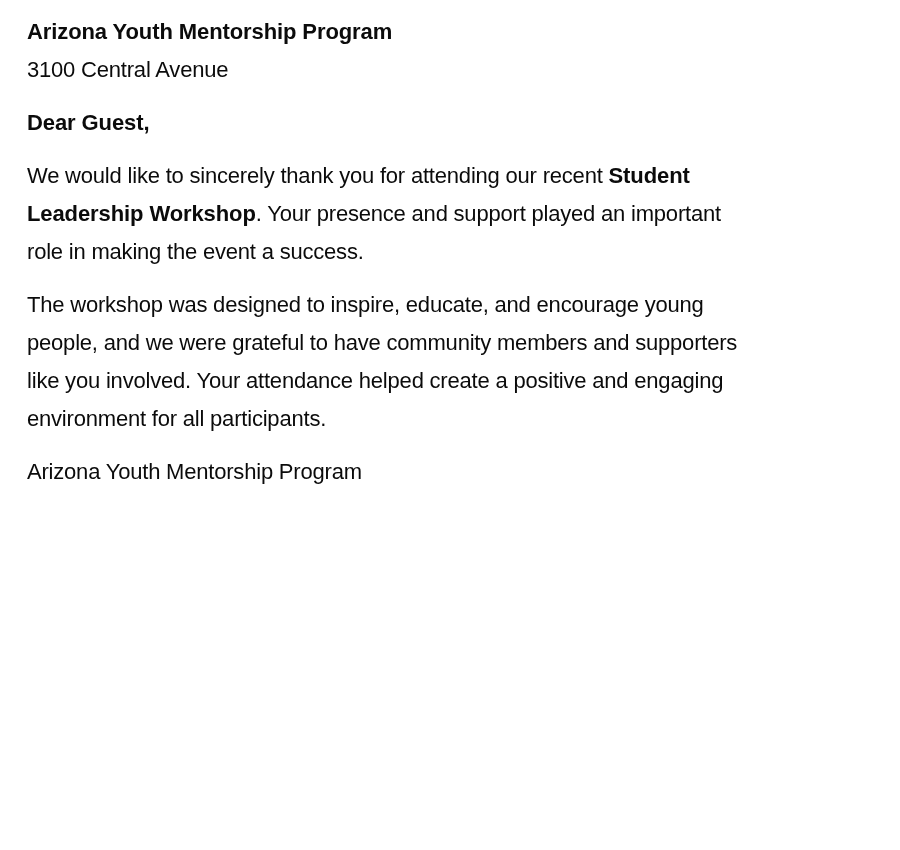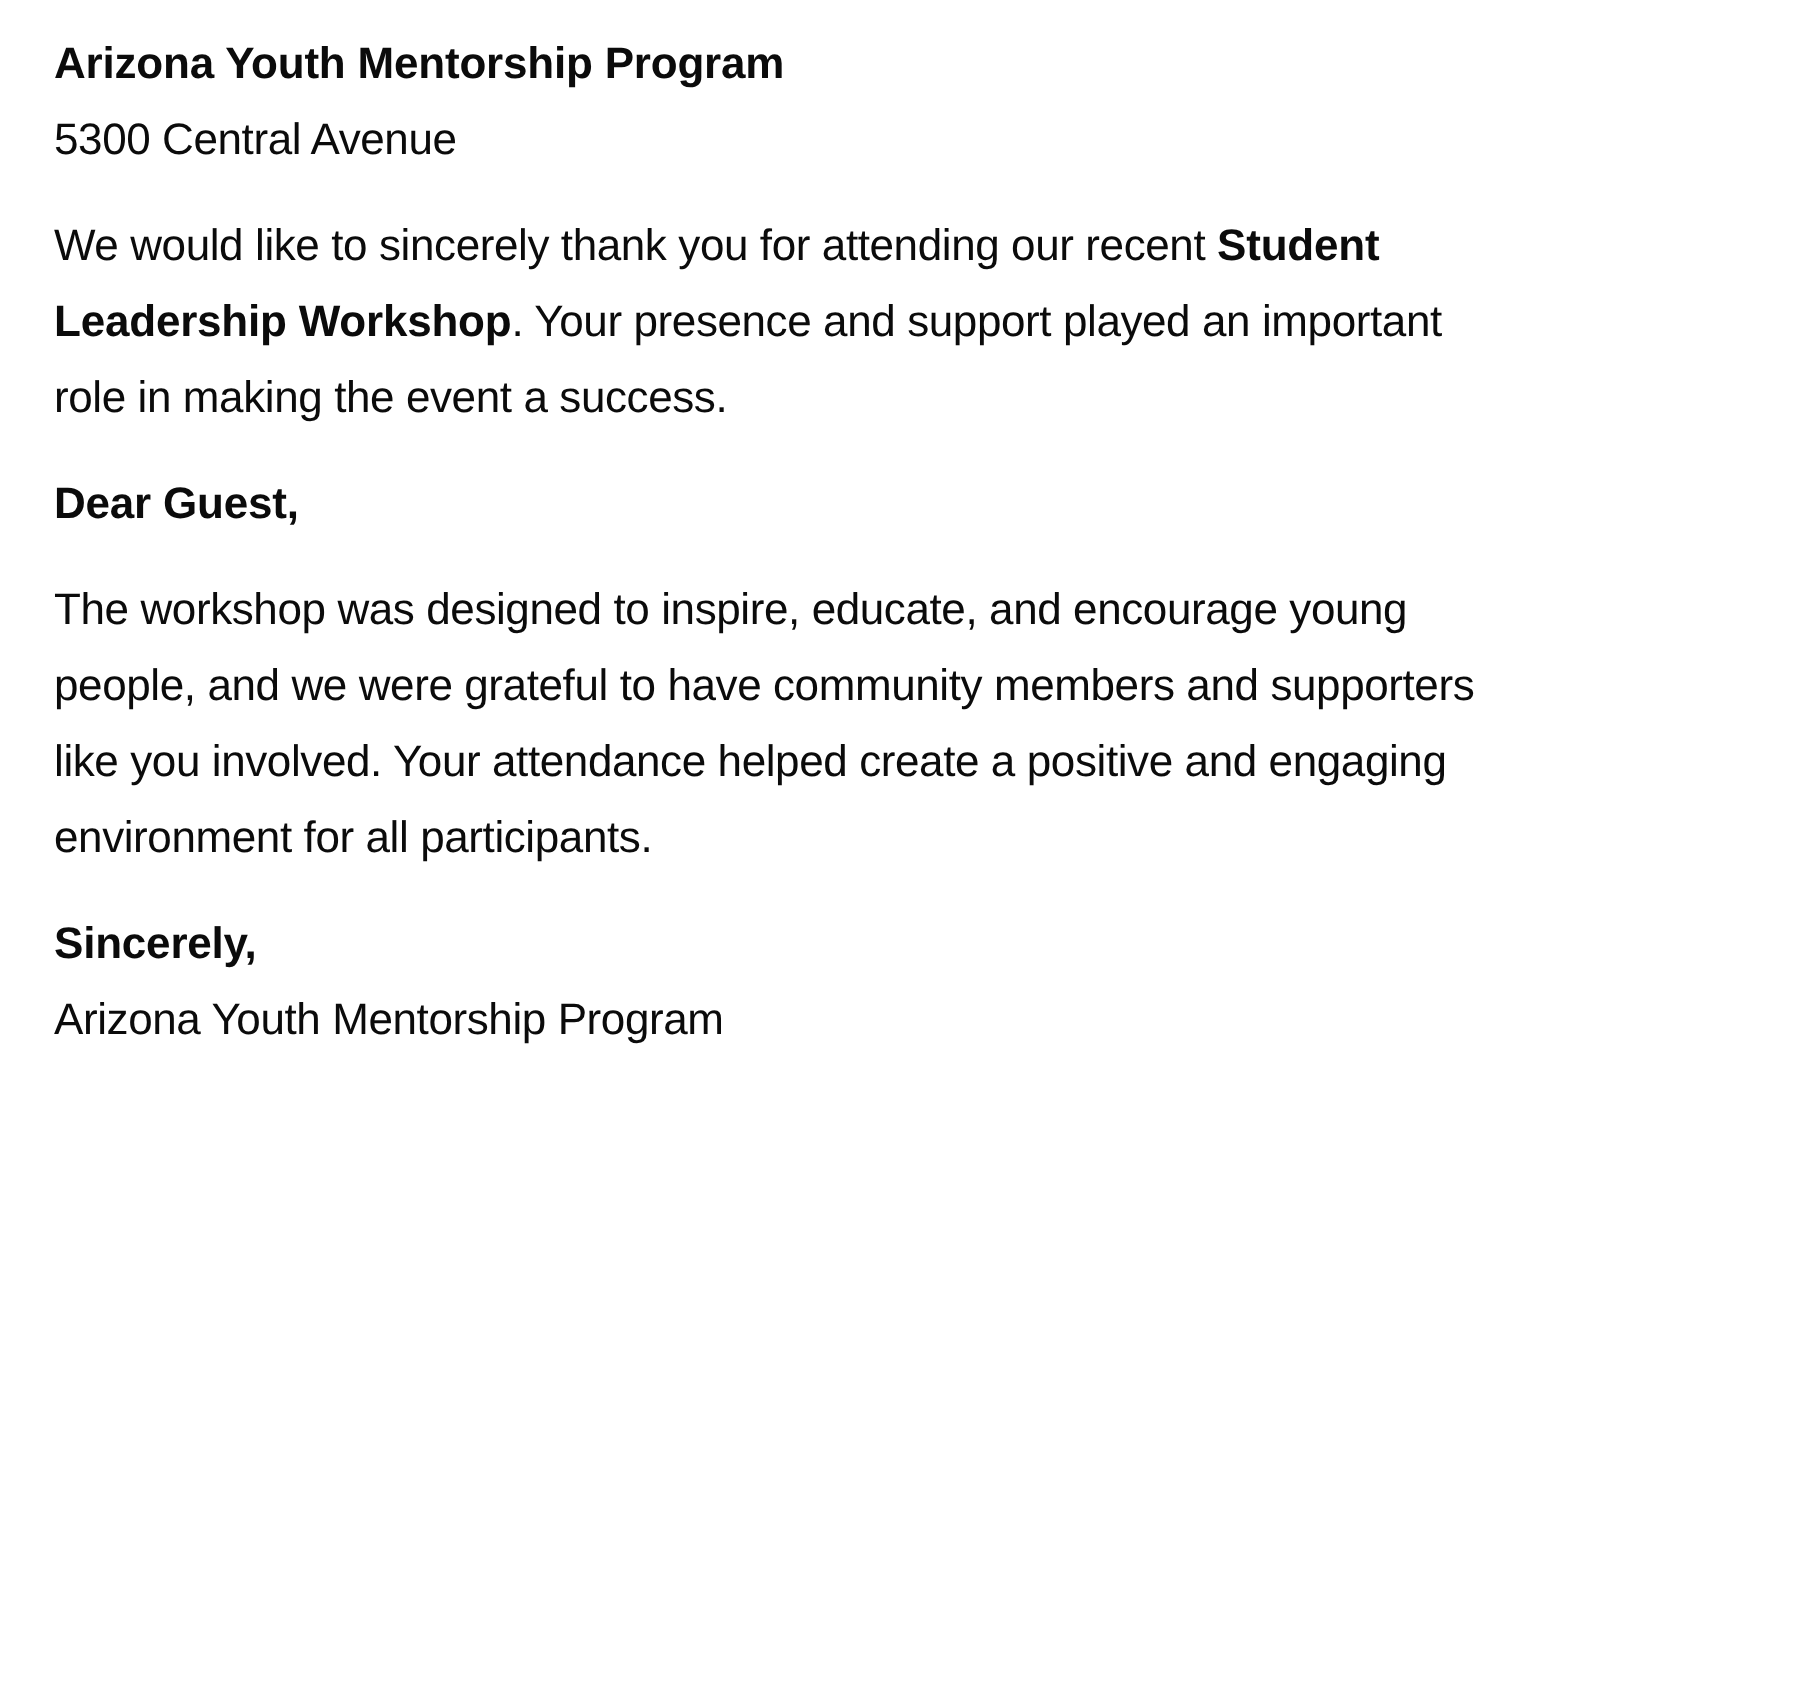--- a/index.html
+++ b/index.html
@@ -35,30 +35,29 @@
     margin: 0;
   }
 </style>
 </head>
 <body>
 
 <div class="page">
 
   <div class="block">
     <span class="line bold">Arizona Youth Mentorship Program</span>
-    <span class="line">5300 Central Avenue</span>
+    <span class="line">3100 Central Avenue</span>
   </div>
 
 
 
+  <p class="block bold">Dear Guest,</p>
+
   <p class="block"><span>We would like to sincerely thank you for attending our recent </span><span class="bold">Student Leadership Workshop</span><span>. Your presence and support played an important role in making the event a success.</span></p>
-
-  <p class="block bold">Dear Guest,</p>
 
   <p class="block">The workshop was designed to inspire, educate, and encourage young people, and we were grateful to have community members and supporters like you involved. Your attendance helped create a positive and engaging environment for all participants.</p>
 
 
   <div class="sig">
-    <span class="line bold">Sincerely,</span>
     <span class="line">Arizona Youth Mentorship Program</span>
   </div>
 
 </div>
 
 </body></html>

